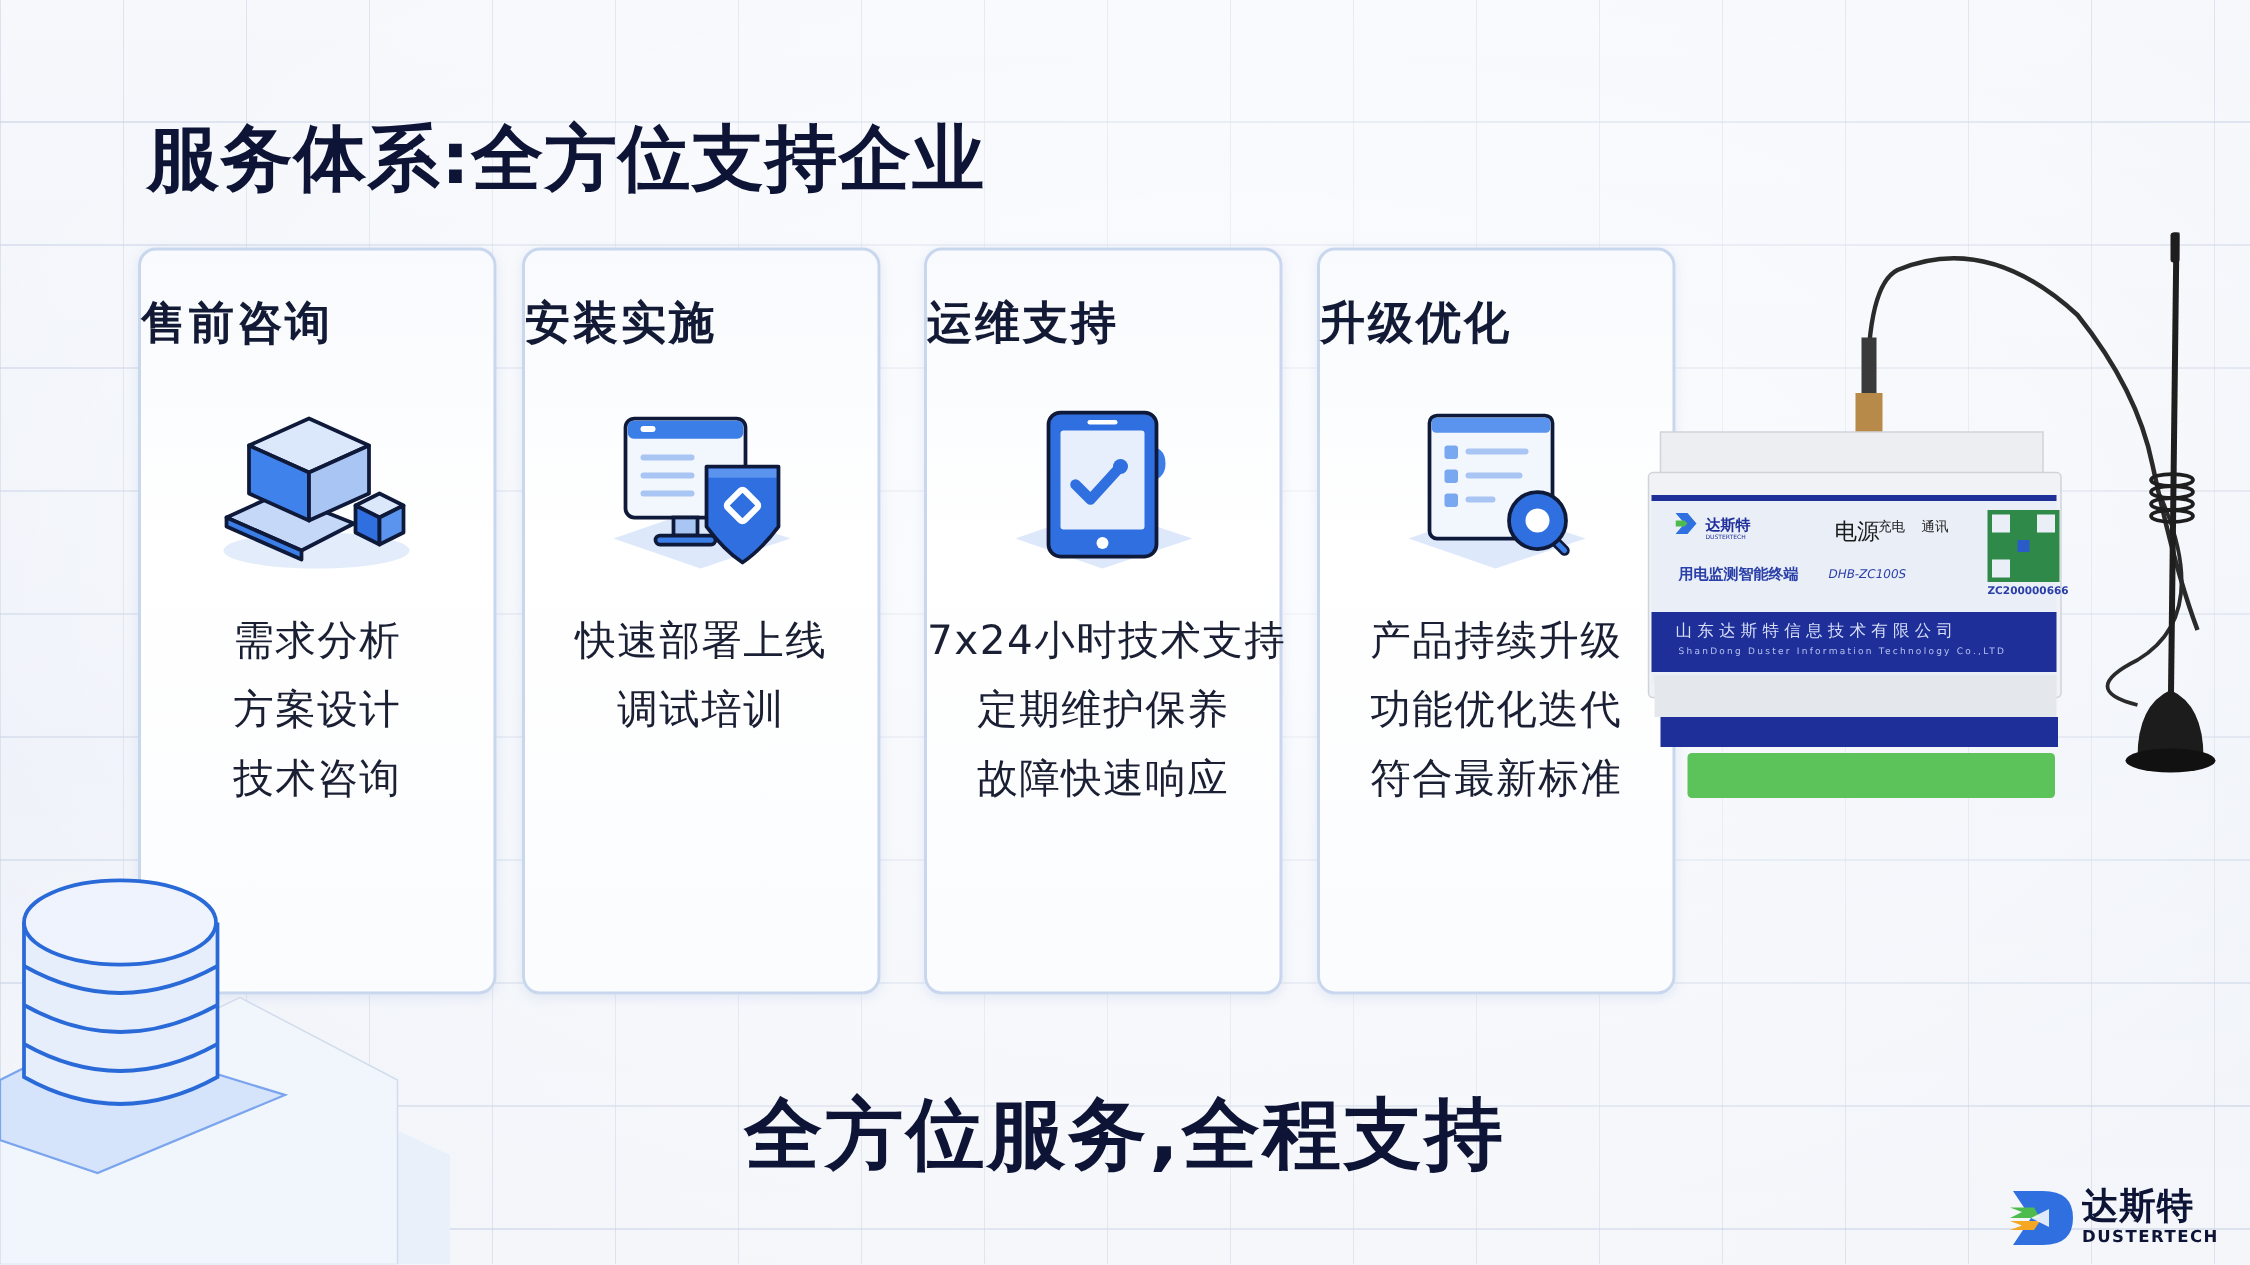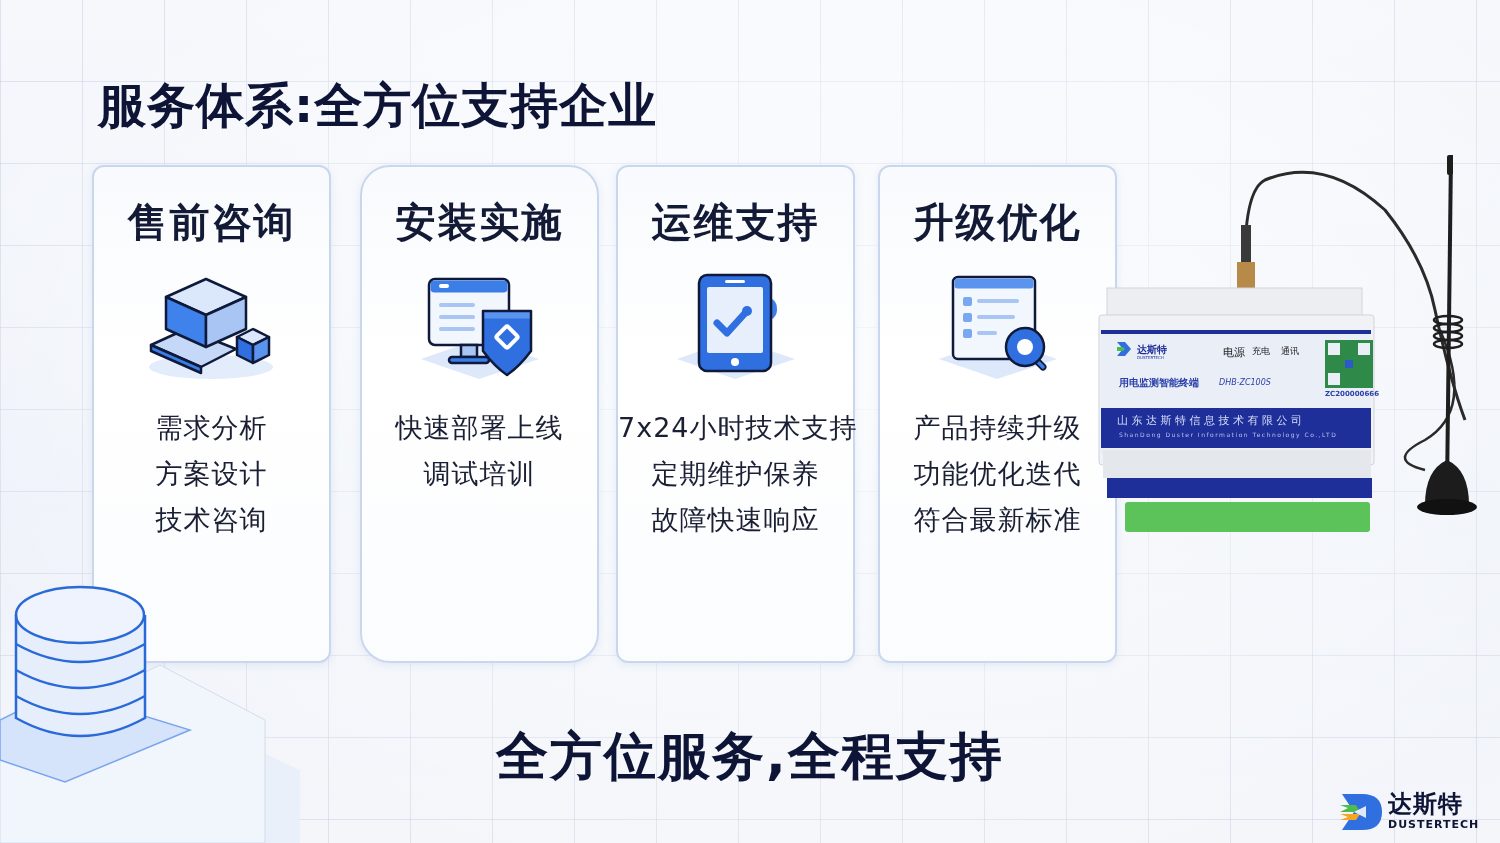--- a/index.html
+++ b/index.html
@@ -24,22 +24,22 @@
     font-size:48px; font-weight:bold; color:#0d1436; letter-spacing:1px;
   }
   .cards { position:absolute; left:92px; top:165px; }
   .card {
     position:absolute; top:0; width:235px; height:494px;
     background:linear-gradient(180deg,#f8fafd 0%,#ffffff 40%,#fbfcfe 100%);
     border:2px solid #c9d7ee; border-radius:12px;
     box-shadow:0 2px 8px rgba(120,150,200,0.15);
   }
   .card-title {
-    position:absolute; top:28px; left:0; right:0; text-align:center;
-    font-size:40px; font-weight:bold; color:#131a35; letter-spacing:2px;
+    position:absolute; top:28px; left:0; right:0; text-align:left;
+    font-size:30px; font-weight:bold; color:#131a35; letter-spacing:2px;
   }
   .card-icon { position:absolute; left:47px; top:100px; width:140px; height:120px; }
   .card-items { position:absolute; top:238px; left:0; right:0; text-align:center; }
   .card-item { font-size:27px; color:#1a1f33; height:46px; line-height:46px; white-space:nowrap; letter-spacing:1px;}
   .slogan {
     position:absolute; left:0; right:0; top:722px; text-align:center;
     font-size:52px; font-weight:bold; color:#0d1436; letter-spacing:2px;
   }
   .db-art { position:absolute; left:0; top:570px; width:300px; height:273px; }
   .device { position:absolute; left:1095px; top:150px; width:405px; height:390px; }
@@ -71,21 +71,21 @@
       <polygon points="96,70 96,88 112,96 112,78" fill="#2f6fe0" stroke="#0f1a3a" stroke-width="2.5" stroke-linejoin="round"></polygon>
       <polygon points="112,78 112,96 128,88 128,70" fill="#5b94ee" stroke="#0f1a3a" stroke-width="2.5" stroke-linejoin="round"></polygon>
     </svg>
     <div class="card-items">
       <div class="card-item">需求分析</div>
       <div class="card-item">方案设计</div>
       <div class="card-item">技术咨询</div>
     </div>
   </div>
 
-  <div class="card" style="left:268px;border-radius:30px;">
+  <div class="card" style="left:256px;">
     <div class="card-title">安装实施</div>
     <svg class="card-icon" viewBox="0 0 140 120">
       <polygon points="12,92 70,72 130,92 70,112" fill="#dde8fb"></polygon>
       <rect x="20" y="12" width="80" height="66" rx="6" fill="#f2f6fd" stroke="#0f1a3a" stroke-width="2.5"></rect>
       <rect x="21.5" y="13.5" width="77" height="12" rx="4" fill="#3b7ee8"></rect>
       <rect x="30" y="17" width="10" height="4" rx="2" fill="#ffffff"></rect>
       <rect x="30" y="36" width="36" height="4" rx="2" fill="#a9c5f3"></rect>
       <rect x="30" y="48" width="36" height="4" rx="2" fill="#a9c5f3"></rect>
       <rect x="30" y="60" width="36" height="4" rx="2" fill="#a9c5f3"></rect>
       <rect x="52" y="78" width="16" height="12" fill="#a9c5f3" stroke="#0f1a3a" stroke-width="2.5"></rect>
@@ -195,21 +195,21 @@
 
     <rect x="30" y="352" width="245" height="30" rx="3" fill="#5cc25a"></rect>
   </svg>
 
   <svg style="position:absolute;left:22px;top:192px;" width="18" height="14" viewBox="0 0 18 14">
     <polygon points="0,0 8,0 14,7 8,14 0,14 6,7" fill="#2f6fe0"></polygon>
     <polygon points="0,5 6,5 8,7 6,9 0,9" fill="#4dbb4d"></polygon>
   </svg>
   <div class="dev-label" style="left:42px;top:193px;font-size:10px;font-weight:bold;color:#1f2f9a;">达斯特</div>
   <div class="dev-label" style="left:42px;top:205px;font-size:4px;color:#1f2f9a;">DUSTERTECH</div>
-  <div class="dev-label" style="left:128px;top:195px;font-size:11px;color:#1a1a1a;">电源</div>
+  <div class="dev-label" style="left:128px;top:195px;font-size:15px;color:#1a1a1a;">电源</div>
   <div class="dev-label" style="left:157px;top:195px;font-size:9px;color:#1a1a1a;">充电</div>
   <div class="dev-label" style="left:186px;top:195px;font-size:9px;color:#1a1a1a;text-align:center;">通讯</div>
   <div class="dev-label" style="left:24px;top:226px;font-size:10px;font-weight:bold;color:#2a3fa8;">用电监测智能终端</div>
   <div class="dev-label" style="left:124px;top:228px;font-size:8px;font-style:italic;color:#2a3fa8;">DHB-ZC100S</div>
   <div class="dev-label" style="left:230px;top:240px;font-size:7px;font-weight:bold;color:#2a3fa8;">ZC200000666</div>
   <div class="dev-label" style="left:22px;top:263px;font-size:11px;color:#d6def8;">山 东 达 斯 特 信 息 技 术 有 限 公 司</div>
   <div class="dev-label" style="left:24px;top:281px;font-size:6px;color:#b6c2ee;letter-spacing:1.5px;">ShanDong Duster Information Technology Co.,LTD</div>
 </div>
 
 <div class="logo">

